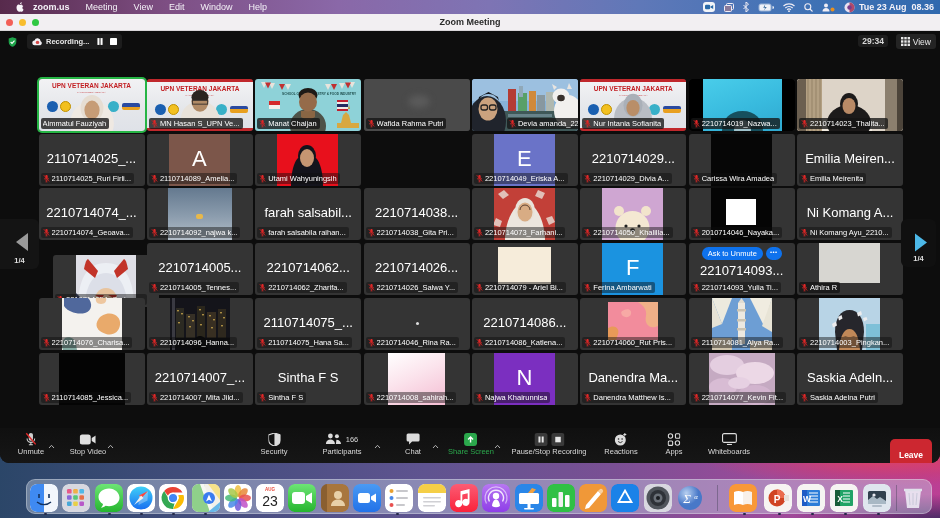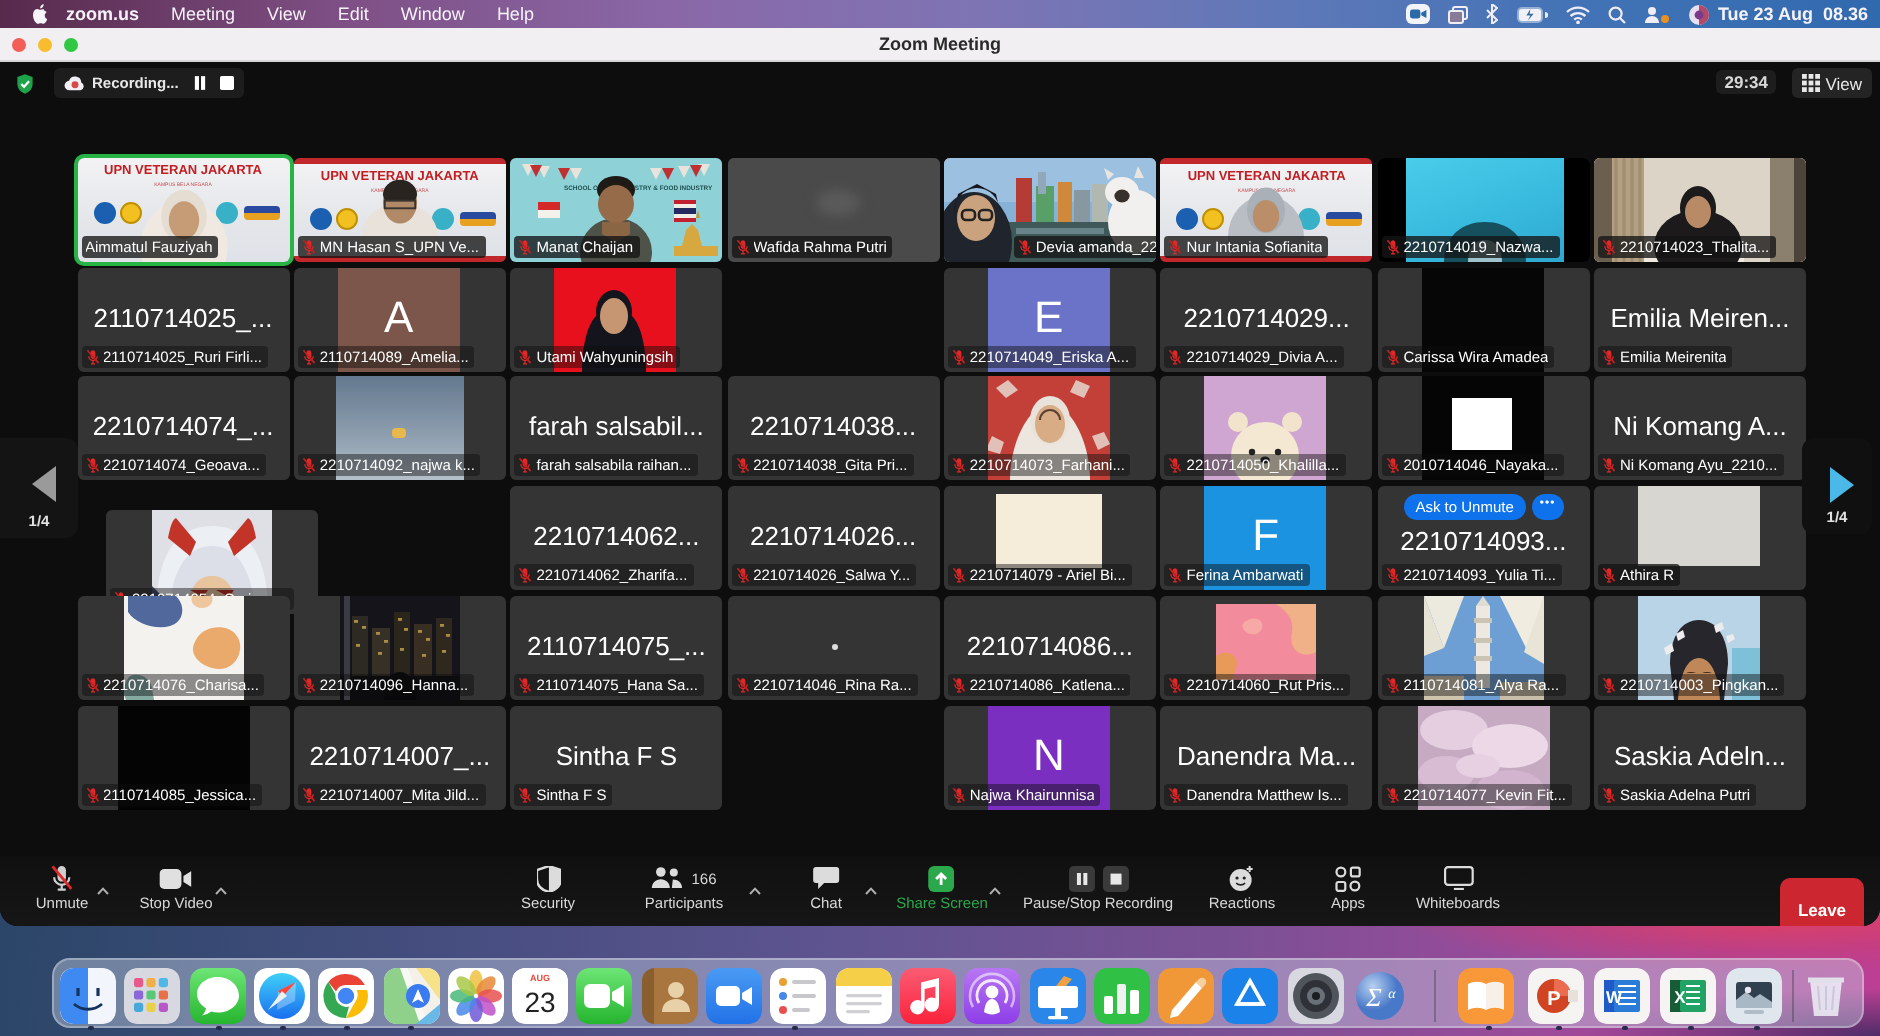--- a/index.html
+++ b/index.html
@@ -577,20 +577,32 @@
         <div class="nm" style="background:rgba(14,14,14,0.45);max-width:100px;">
           <svg class="mic" viewBox="0 0 12 14" width="7" height="9">
             <path d="M6 1.2c-1.1 0-2 .9-2 2v3.4c0 1.1.9 2 2 2s2-.9 2-2V3.2c0-1.1-.9-2-2-2z" fill="#e02828"></path>
             <path d="M2.4 6.4c0 2 1.6 3.6 3.6 3.6s3.6-1.6 3.6-3.6" stroke="#e02828" stroke-width="1.1" fill="none"></path>
             <path d="M6 10v2.6M4.2 12.8h3.6" stroke="#e02828" stroke-width="1.1"></path>
             <path d="M1.2 1.2l9.6 11" stroke="#c42020" stroke-width="1.5"></path>
           </svg>
           <span>2210714054_Carissa...</span>
         </div>
       </div>
+<div class="tile " style="left:146.9px;top:212.1px;">
+        <div class="big">2210714005...</div>
+        <div class="nm" style="background:rgba(14,14,14,0.45);max-width:100px;">
+          <svg class="mic" viewBox="0 0 12 14" width="7" height="9">
+            <path d="M6 1.2c-1.1 0-2 .9-2 2v3.4c0 1.1.9 2 2 2s2-.9 2-2V3.2c0-1.1-.9-2-2-2z" fill="#e02828"></path>
+            <path d="M2.4 6.4c0 2 1.6 3.6 3.6 3.6s3.6-1.6 3.6-3.6" stroke="#e02828" stroke-width="1.1" fill="none"></path>
+            <path d="M6 10v2.6M4.2 12.8h3.6" stroke="#e02828" stroke-width="1.1"></path>
+            <path d="M1.2 1.2l9.6 11" stroke="#c42020" stroke-width="1.5"></path>
+          </svg>
+          <span>2210714005_Tennes...</span>
+        </div>
+      </div>
 <div class="tile " style="left:255.2px;top:212.1px;">
         <div class="big">2210714062...</div>
         <div class="nm" style="background:rgba(14,14,14,0.45);max-width:100px;">
           <svg class="mic" viewBox="0 0 12 14" width="7" height="9">
             <path d="M6 1.2c-1.1 0-2 .9-2 2v3.4c0 1.1.9 2 2 2s2-.9 2-2V3.2c0-1.1-.9-2-2-2z" fill="#e02828"></path>
             <path d="M2.4 6.4c0 2 1.6 3.6 3.6 3.6s3.6-1.6 3.6-3.6" stroke="#e02828" stroke-width="1.1" fill="none"></path>
             <path d="M6 10v2.6M4.2 12.8h3.6" stroke="#e02828" stroke-width="1.1"></path>
             <path d="M1.2 1.2l9.6 11" stroke="#c42020" stroke-width="1.5"></path>
           </svg>
           <span>2210714062_Zharifa...</span>
@@ -859,20 +871,32 @@
         <div class="nm" style="background:rgba(14,14,14,0.45);max-width:100px;">
           <svg class="mic" viewBox="0 0 12 14" width="7" height="9">
             <path d="M6 1.2c-1.1 0-2 .9-2 2v3.4c0 1.1.9 2 2 2s2-.9 2-2V3.2c0-1.1-.9-2-2-2z" fill="#e02828"></path>
             <path d="M2.4 6.4c0 2 1.6 3.6 3.6 3.6s3.6-1.6 3.6-3.6" stroke="#e02828" stroke-width="1.1" fill="none"></path>
             <path d="M6 10v2.6M4.2 12.8h3.6" stroke="#e02828" stroke-width="1.1"></path>
             <path d="M1.2 1.2l9.6 11" stroke="#c42020" stroke-width="1.5"></path>
           </svg>
           <span>Sintha F S</span>
         </div>
       </div>
+<div class="tile " style="left:363.6px;top:321.5px;">
+        <div class="box" style="width:57px;left:24px;height:100%;top:0;background:linear-gradient(155deg,#ffffff 0%,#fbe3ec 45%,#f4bcd2 100%);"></div>
+        <div class="nm" style="background:rgba(14,14,14,0.45);max-width:100px;">
+          <svg class="mic" viewBox="0 0 12 14" width="7" height="9">
+            <path d="M6 1.2c-1.1 0-2 .9-2 2v3.4c0 1.1.9 2 2 2s2-.9 2-2V3.2c0-1.1-.9-2-2-2z" fill="#e02828"></path>
+            <path d="M2.4 6.4c0 2 1.6 3.6 3.6 3.6s3.6-1.6 3.6-3.6" stroke="#e02828" stroke-width="1.1" fill="none"></path>
+            <path d="M6 10v2.6M4.2 12.8h3.6" stroke="#e02828" stroke-width="1.1"></path>
+            <path d="M1.2 1.2l9.6 11" stroke="#c42020" stroke-width="1.5"></path>
+          </svg>
+          <span>2210714008_sahirah...</span>
+        </div>
+      </div>
 <div class="tile " style="left:471.9px;top:321.5px;">
         <div class="box" style="width:61px;left:22px;height:100%;top:0;background:#7b2fc0;">
           <div class="letter">N</div>
         </div>
         <div class="nm" style="background:rgba(14,14,14,0.45);max-width:100px;">
           <svg class="mic" viewBox="0 0 12 14" width="7" height="9">
             <path d="M6 1.2c-1.1 0-2 .9-2 2v3.4c0 1.1.9 2 2 2s2-.9 2-2V3.2c0-1.1-.9-2-2-2z" fill="#e02828"></path>
             <path d="M2.4 6.4c0 2 1.6 3.6 3.6 3.6s3.6-1.6 3.6-3.6" stroke="#e02828" stroke-width="1.1" fill="none"></path>
             <path d="M6 10v2.6M4.2 12.8h3.6" stroke="#e02828" stroke-width="1.1"></path>
             <path d="M1.2 1.2l9.6 11" stroke="#c42020" stroke-width="1.5"></path>

